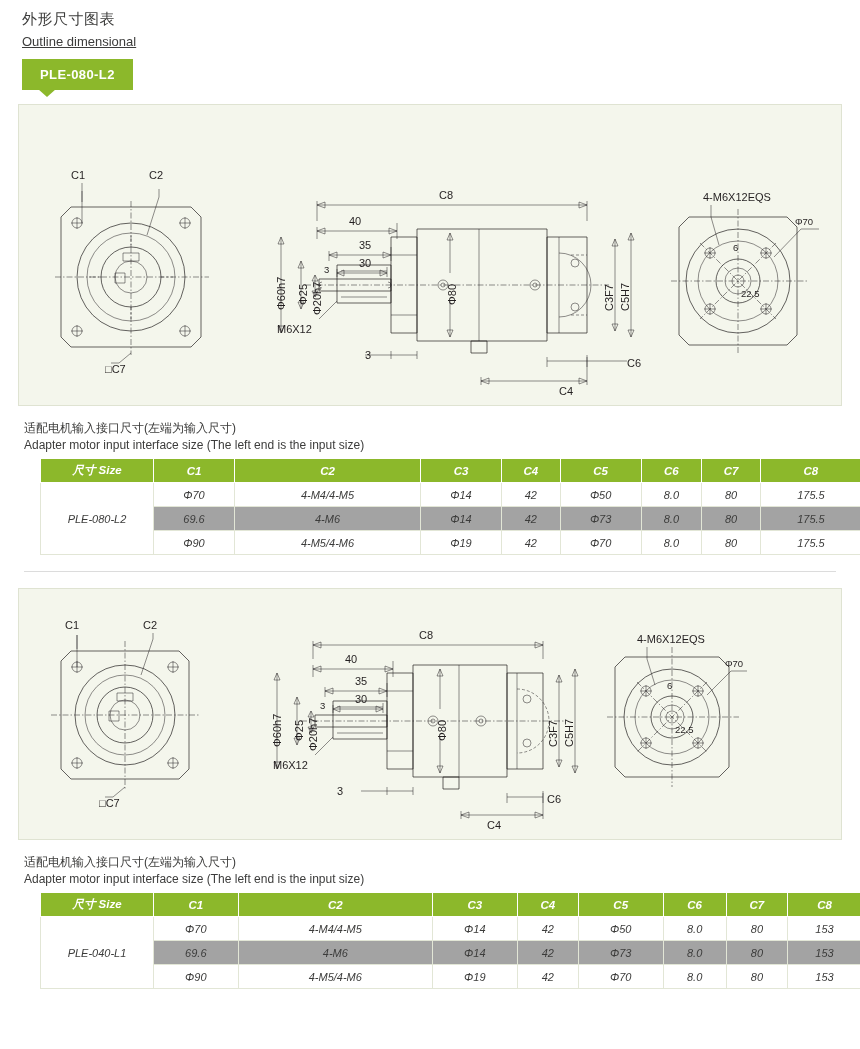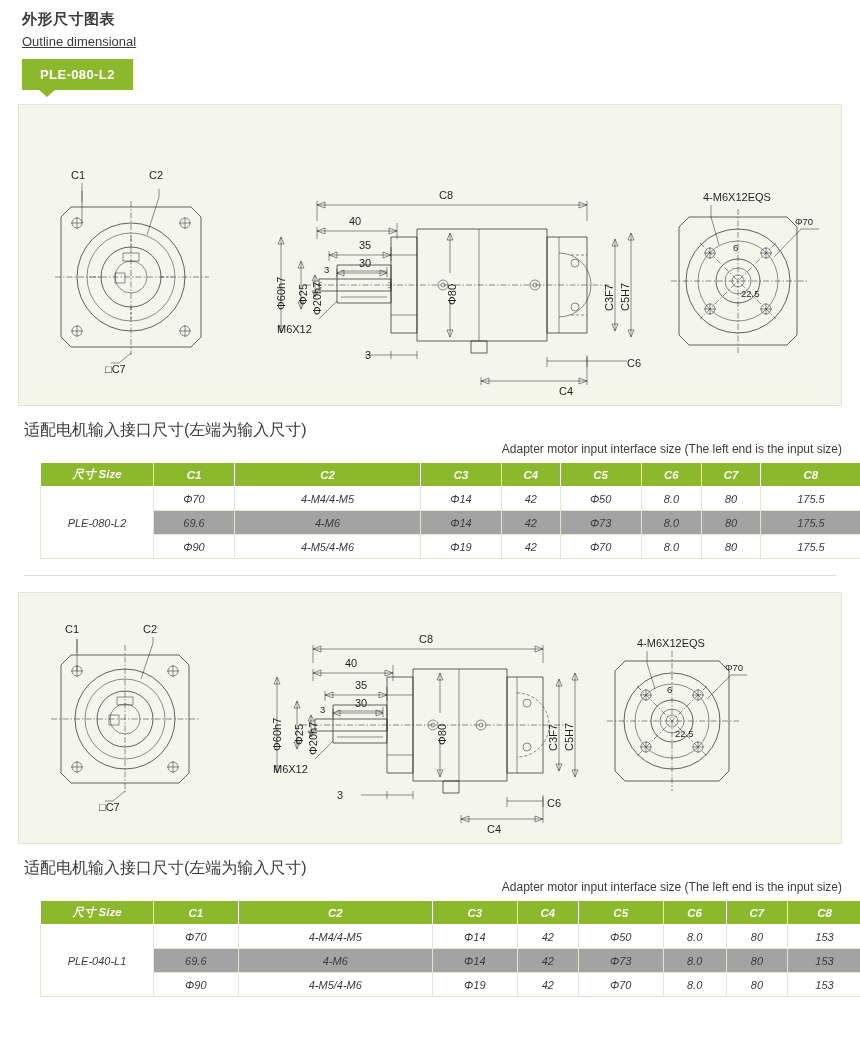--- a/index.html
+++ b/index.html
@@ -18,21 +18,21 @@
   .page {
     position: relative;
     width: 860px;
     height: 1049px;
     box-sizing: border-box;
     padding: 0 18px;
   }
   
   .title-cn {
     font-size: 15px;
-    font-weight: bold;
+    font-weight: normal;
     color: #3c3c3b;
     margin: 10px 0 0 4px;
     letter-spacing: 0.5px;
   }
   .title-en {
     font-size: 13px;
     color: #3c3c3b;
     margin: 5px 0 0 4px;
     text-decoration: underline;
   }
@@ -68,29 +68,28 @@
     position: relative;
     height: 300px;
   }
   .panel.second {
     height: 250px;
     margin-top: 16px;
   }
   .panel svg { display:block; }
   
   .tbl-cap-cn {
-    font-size: 16px;
+    font-size: 12px;
     color: #3c3c3b;
     margin: 14px 0 1px 6px;
   }
   .tbl-cap-en {
     font-size: 12px;
     color: #3c3c3b;
     margin: 0 0 6px 6px;
-    text-align: right;
   }
   table.dims {
     border-collapse: collapse;
     width: 822px;
     margin-left: 22px;
     font-size: 11px;
     font-style: italic;
   }
   table.dims th {
     background: #8cb82b;

